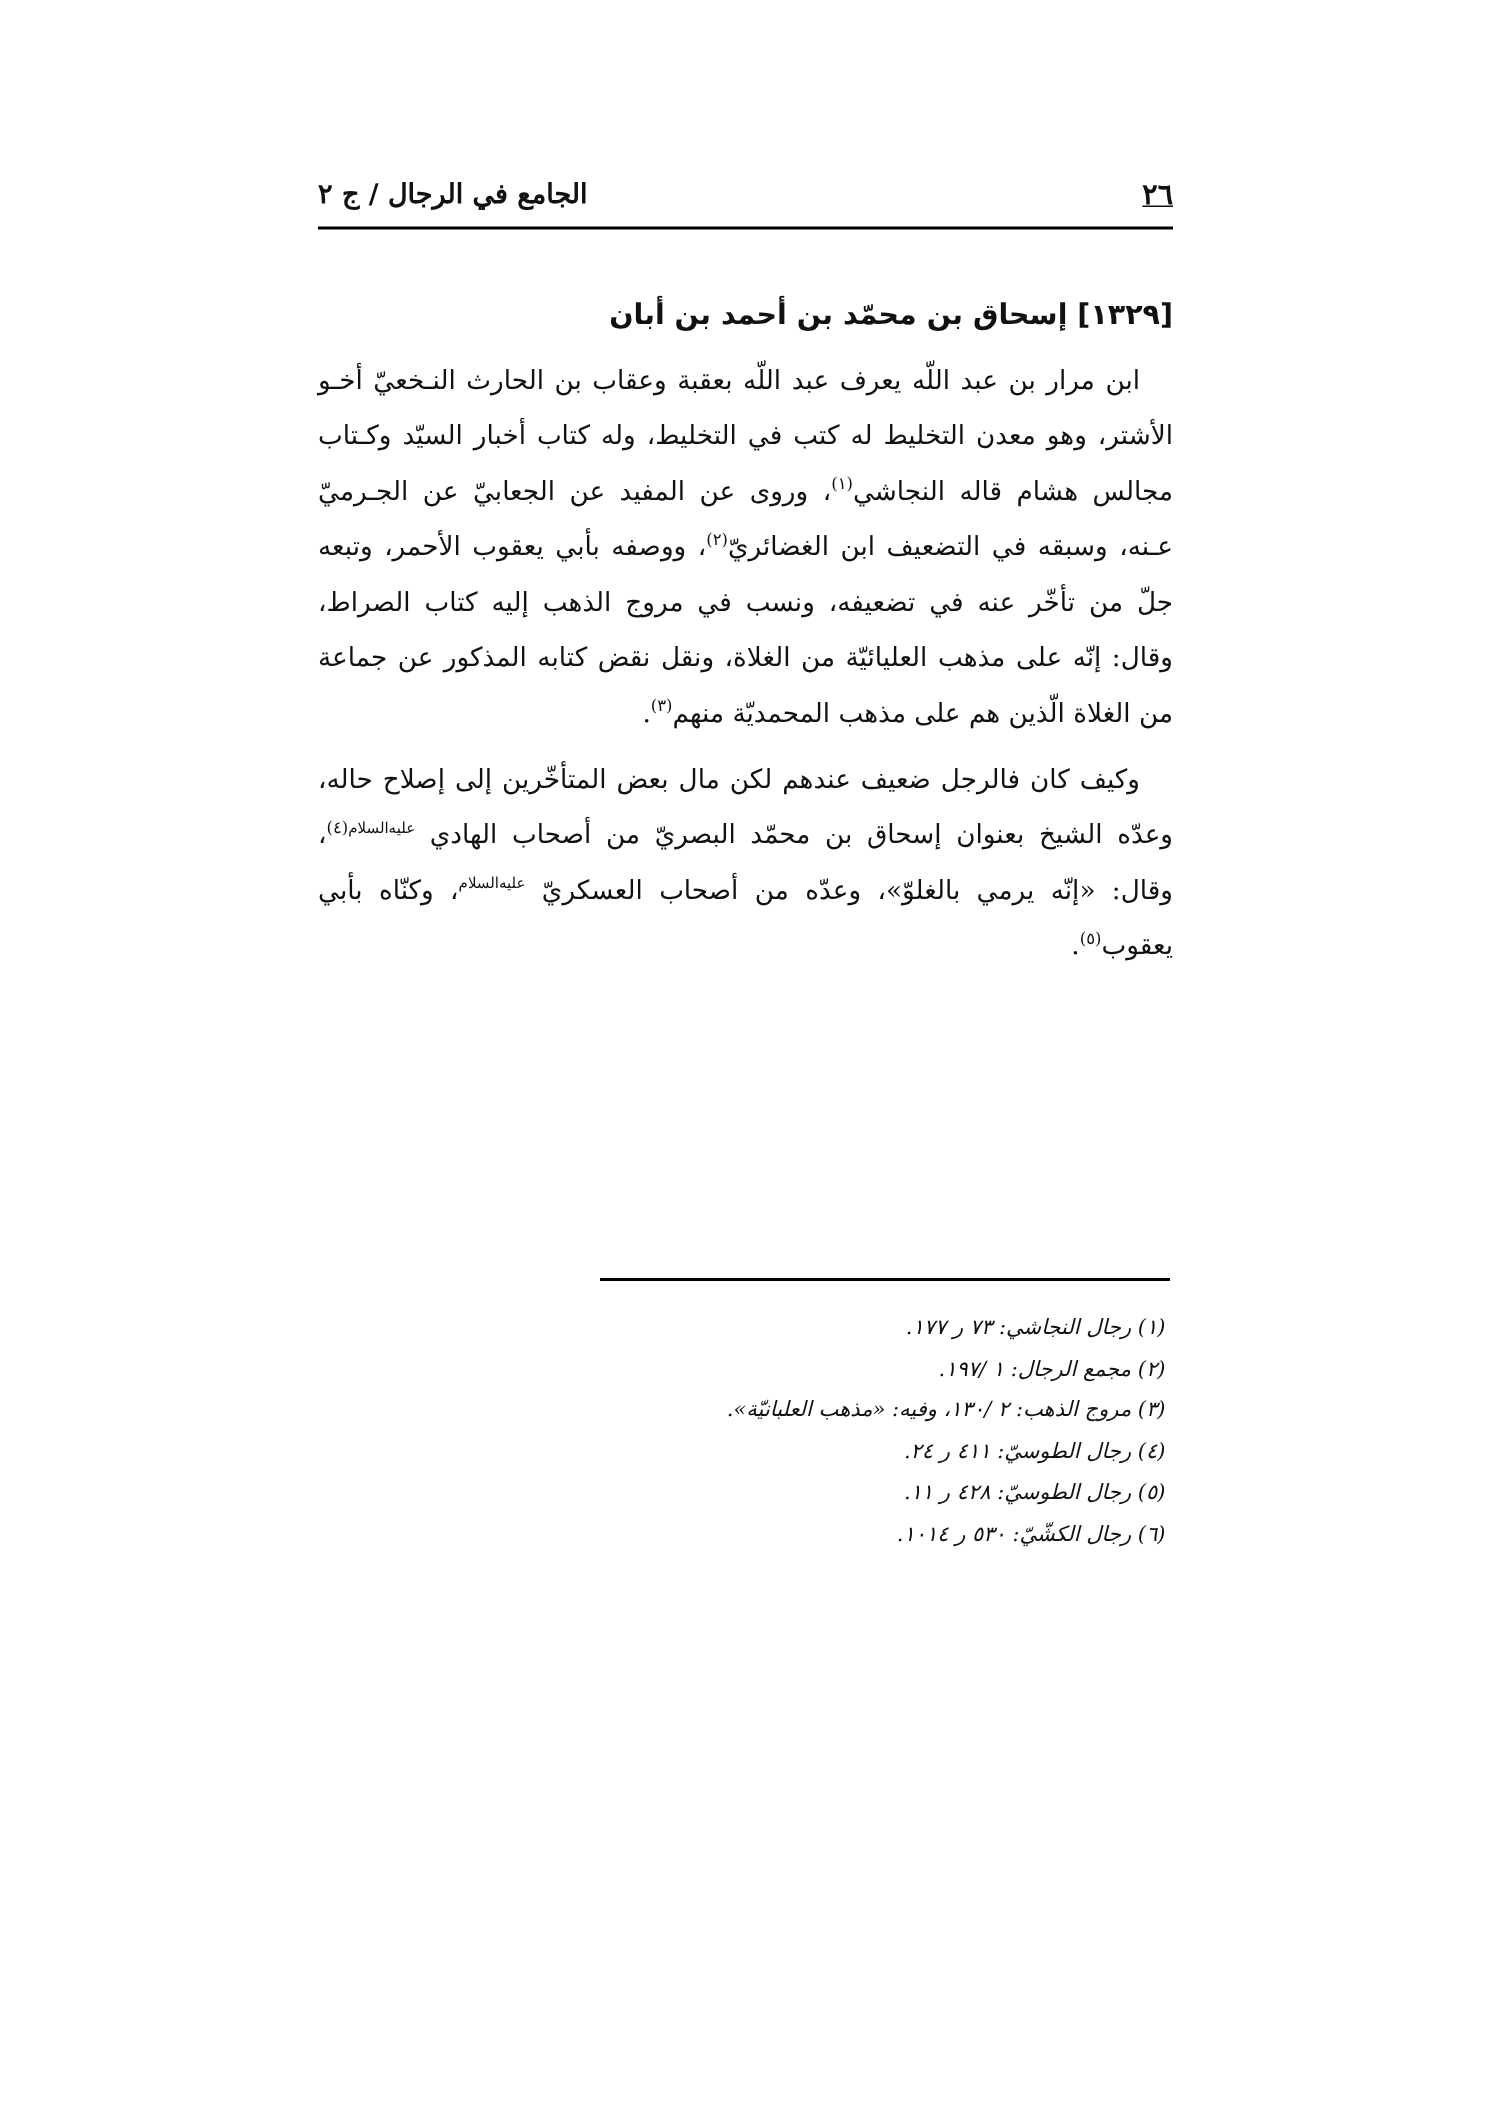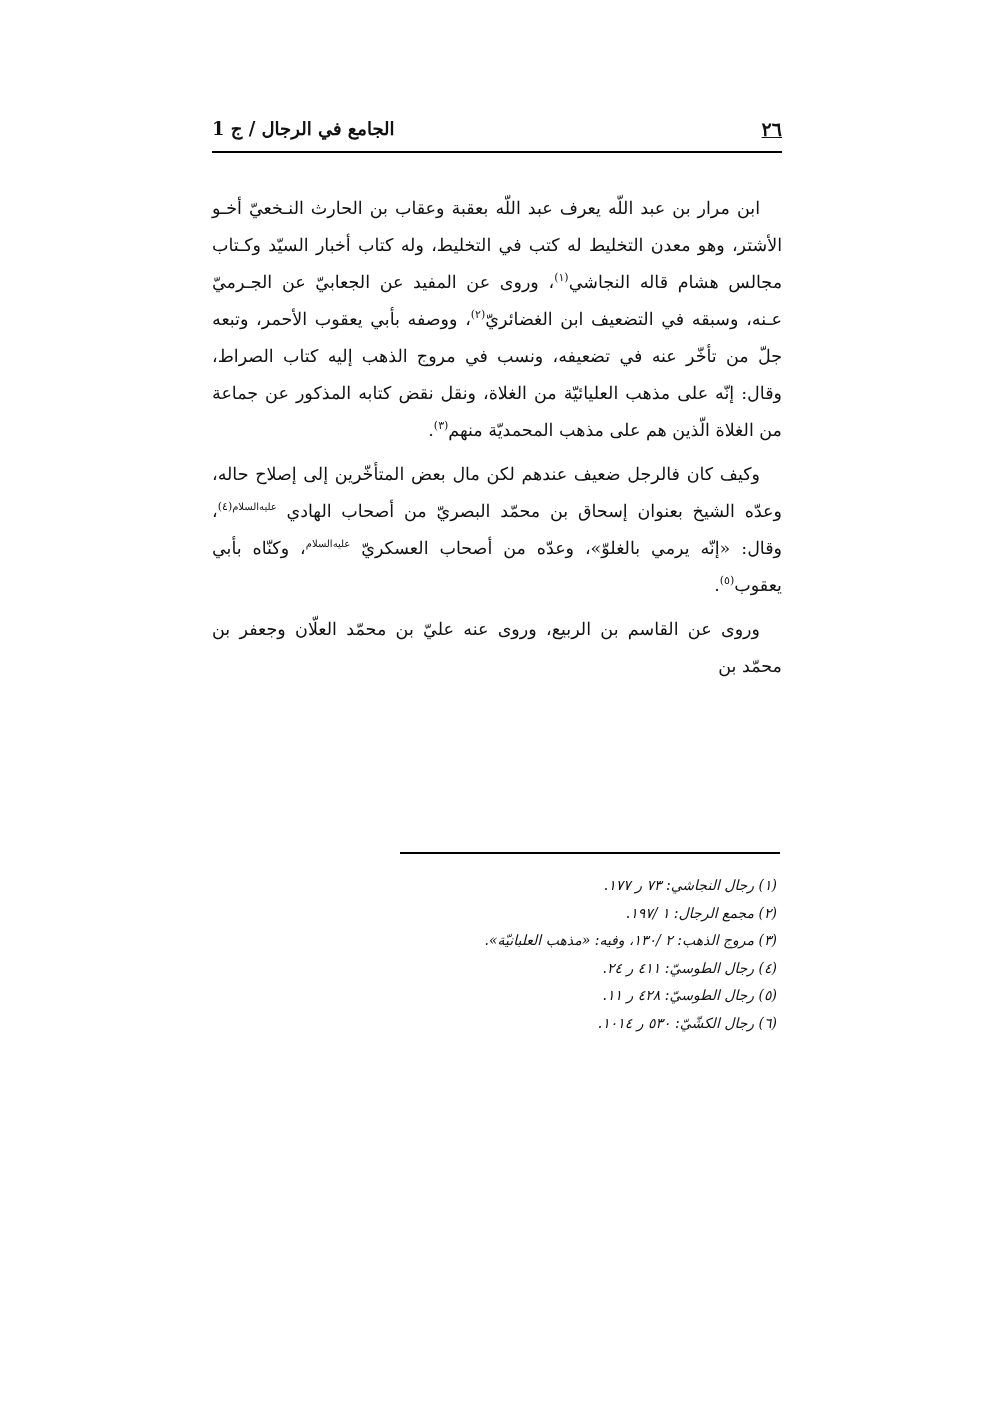--- a/index.html
+++ b/index.html
@@ -111,29 +111,29 @@
       font-style: italic;
     }
   </style>
 </head>
 <body>
 
 <div class="page">
 
   <div class="header">
     <span class="header-page-number">٢٦</span>
-    <span class="header-title">الجامع في الرجال / ج 1</span>
+    <span class="header-title">الجامع في الرجال / ج ٢</span>
   </div>
   <div class="header-rule"></div>
 
   <div class="body-text">
+    <div class="entry-heading">[١٣٢٩] إسحاق بن محمّد بن أحمد بن أبان</div>
     <div id="paragraphs">
         <p class="para"><span>ابن مرار بن عبد اللّه يعرف عبد اللّه بعقبة وعقاب بن الحارث النـخعيّ أخـو الأشتر، وهو معدن التخليط له كتب في التخليط، وله كتاب أخبار السيّد وكـتاب مجالس هشام قاله النجاشي</span><sup class="fn-ref">(١)</sup><span>، وروى عن المفيد عن الجعابيّ عن الجـرميّ عـنه، وسبقه في التضعيف ابن الغضائريّ</span><sup class="fn-ref">(٢)</sup><span>، ووصفه بأبي يعقوب الأحمر، وتبعه جلّ من تأخّر عنه في تضعيفه، ونسب في مروج الذهب إليه كتاب الصراط، وقال: إنّه على مذهب العليائيّة من الغلاة، ونقل نقض كتابه المذكور عن جماعة من الغلاة الّذين هم على مذهب المحمديّة منهم</span><sup class="fn-ref">(٣)</sup><span>.</span></p>
         <p class="para"><span>وكيف كان فالرجل ضعيف عندهم لكن مال بعض المتأخّرين إلى إصلاح حاله، وعدّه الشيخ بعنوان إسحاق بن محمّد البصريّ من أصحاب الهادي </span><span class="honorific">عليه‌السلام</span><sup class="fn-ref">(٤)</sup><span>، وقال: «إنّه يرمي بالغلوّ»، وعدّه من أصحاب العسكريّ </span><span class="honorific">عليه‌السلام</span><span>، وكنّاه بأبي يعقوب</span><sup class="fn-ref">(٥)</sup><span>.</span></p>
-        <p class="para"><span>وروى عن القاسم بن الربيع، وروى عنه عليّ بن محمّد العلّان وجعفر بن محمّد بن</span></p>
       </div>
   </div>
 
   <div class="footnote-rule"></div>
 
   <ul class="footnotes">
     <li>(١) رجال النجاشي: ٧٣ ر ١٧٧.</li>
     <li>(٢) مجمع الرجال: ١ /١٩٧.</li>
     <li>(٣) مروج الذهب: ٢ /١٣٠، وفيه: «مذهب العلبانيّة».</li>
     <li>(٤) رجال الطوسيّ: ٤١١ ر ٢٤.</li>

